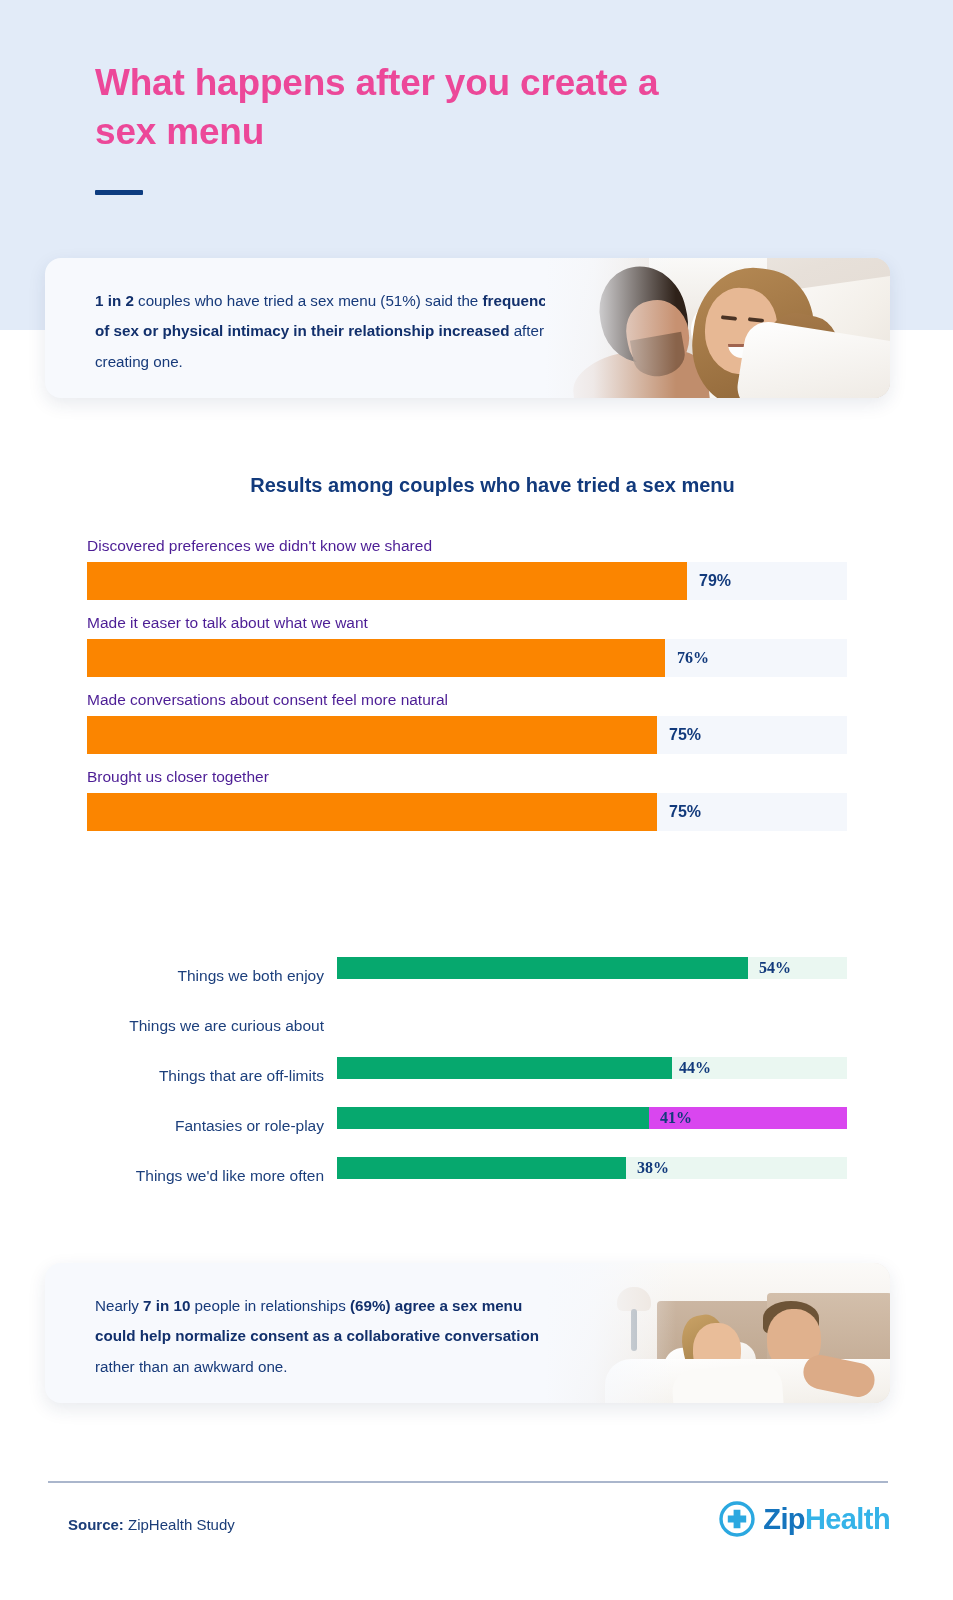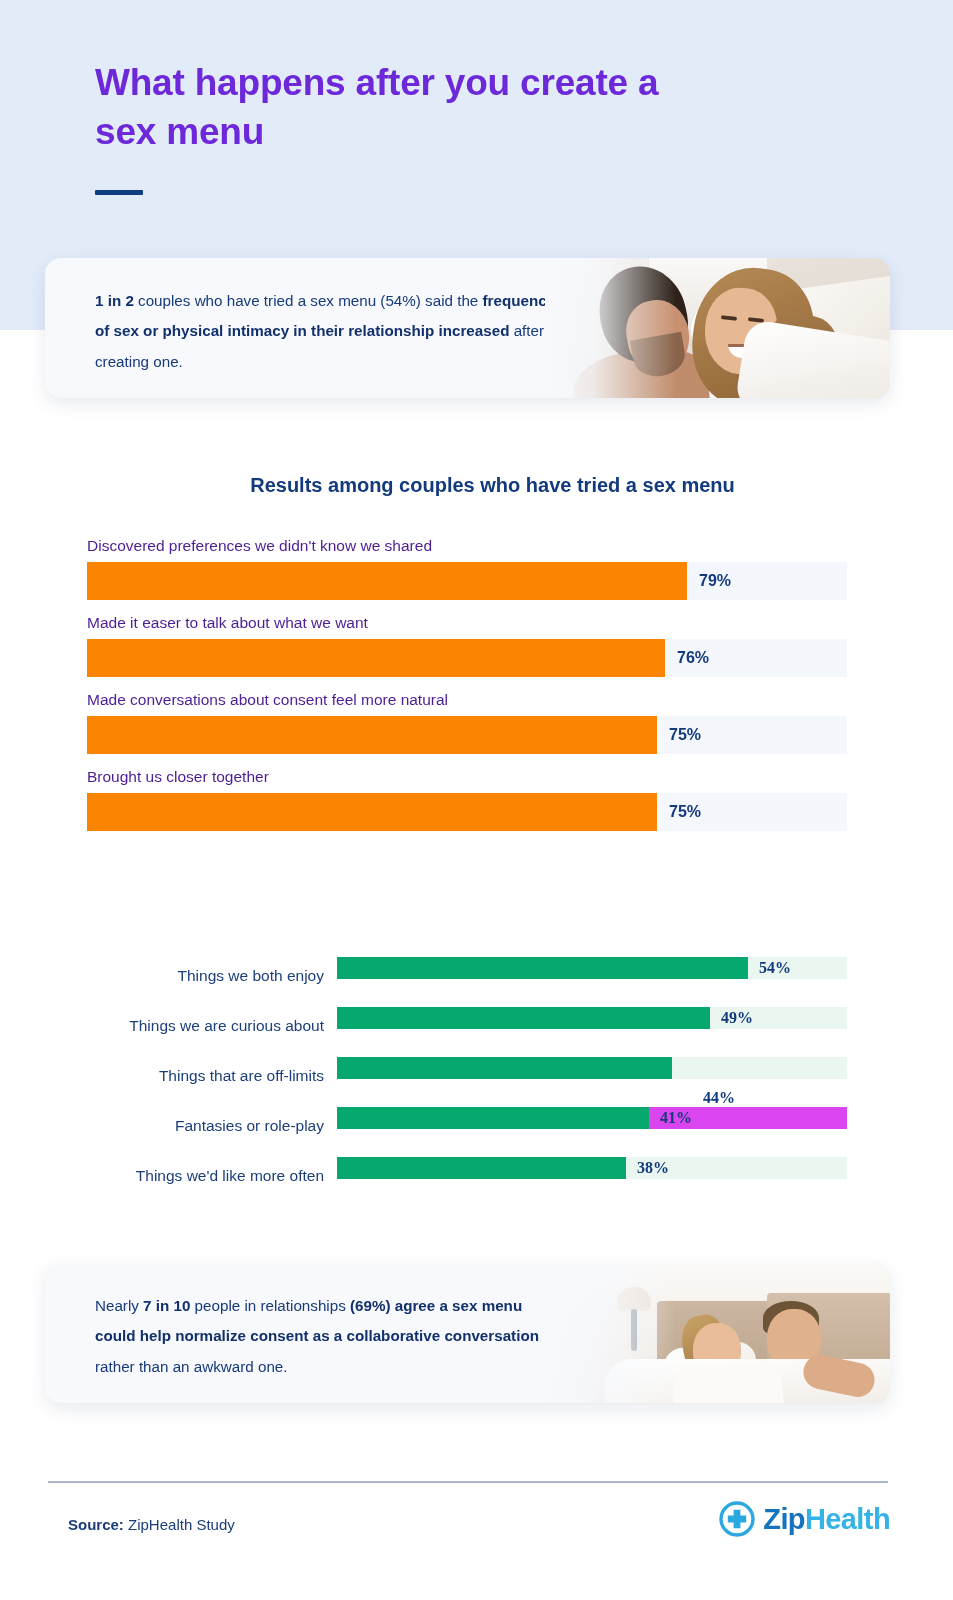--- a/index.html
+++ b/index.html
@@ -26,21 +26,21 @@
     height: 330px;
     background: #e2ebf8;
   }
   .title {
     position: absolute;
     left: 95px; top: 58px;
     width: 620px;
     font-size: 37px;
     line-height: 1.33;
     font-weight: bold;
-    color: #6d28d9;
+    color: #ec4899;
     letter-spacing: -0.2px;
   }
   .title-rule {
     position: absolute;
     left: 95px; top: 190px;
     width: 48px; height: 5px;
     background: #0d3c80;
     border-radius: 1px;
   }
 
@@ -241,21 +241,21 @@
 </head>
 <body>
 
 <div class="page">
 
   <div class="header-band"></div>
   <div class="title">What happens after you create a sex menu</div>
   <div class="title-rule"></div>
 
   <div class="card card-top">
-    <div class="card-text"><b>1 in 2</b><span> couples who have tried a sex menu (54%) said the </span><b>frequency of sex or physical intimacy in their relationship increased</b><span> after creating one.</span></div>
+    <div class="card-text"><b>1 in 2</b><span> couples who have tried a sex menu (51%) said the </span><b>frequency of sex or physical intimacy in their relationship increased</b><span> after creating one.</span></div>
     <div class="card-photo">
       <div class="photo1">
         <div class="bgwall"></div>
         <div class="window"></div>
         <div class="sheet"></div>
         <div class="man-shoulder"></div>
         <div class="man-head"></div>
         <div class="man-face"></div>
         <div class="man-beard"></div>
         <div class="hair"></div>
@@ -271,21 +271,21 @@
   </div>
 
   <div class="chart-title" id="orange-title">Results among couples who have tried a sex menu</div>
   <div id="orange-chart">
       <div class="bar-label-top" style="top: 537px;">Discovered preferences we didn't know we shared</div>
       <div class="track-o" style="top: 562px;">
         <div class="fill-o" style="width: 600px; background: rgb(251, 133, 0);"></div>
         <div class="val-o" style="left: 612px;">79%</div>
       </div>
       <div class="bar-label-top" style="top: 614px;">Made it easer to talk about what we want</div>
-      <div class="track-o" style="top: 639px;">
+      <div class="track-o" style="top: 639px; font-family: Liberation Serif, serif;">
         <div class="fill-o" style="width: 578px; background: rgb(251, 133, 0);"></div>
         <div class="val-o" style="left: 590px;">76%</div>
       </div>
       <div class="bar-label-top" style="top: 691px;">Made conversations about consent feel more natural</div>
       <div class="track-o" style="top: 716px;">
         <div class="fill-o" style="width: 570px; background: rgb(251, 133, 0);"></div>
         <div class="val-o" style="left: 582px;">75%</div>
       </div>
       <div class="bar-label-top" style="top: 768px;">Brought us closer together</div>
       <div class="track-o" style="top: 793px;">
@@ -297,30 +297,26 @@
   <div id="green-chart">
       <div class="row-g" style="top: 957px;">
         <div class="glabel">Things we both enjoy</div>
         <div class="track-g" style="background: rgb(234, 247, 241);">
           <div class="fill-g" style="width: 411px; background: rgb(6, 168, 110);"></div>
           <div class="val-g" style="left: 422px;">54%</div>
         </div>
       </div>
       <div class="row-g" style="top: 1007px;">
         <div class="glabel">Things we are curious about</div>
-        <div class="track-g" style="background: rgb(234, 247, 241);">
-          <div class="fill-g" style="width: 373px; background: rgb(6, 168, 110);"></div>
-          <div class="val-g" style="left: 384px;">49%</div>
-        </div>
       </div>
       <div class="row-g" style="top: 1057px;">
         <div class="glabel">Things that are off-limits</div>
         <div class="track-g" style="background: rgb(234, 247, 241);">
           <div class="fill-g" style="width: 335px; background: rgb(6, 168, 110);"></div>
-          <div class="val-g" style="left: 366px; margin-top: 30px;">44%</div>
+          <div class="val-g" style="left: 342px;">44%</div>
         </div>
       </div>
       <div class="row-g" style="top: 1107px;">
         <div class="glabel">Fantasies or role-play</div>
         <div class="track-g" style="background: #d946ef;">
           <div class="fill-g" style="width: 312px; background: rgb(6, 168, 110);"></div>
           <div class="val-g" style="left: 323px;">41%</div>
         </div>
       </div>
       <div class="row-g" style="top: 1157px;">

